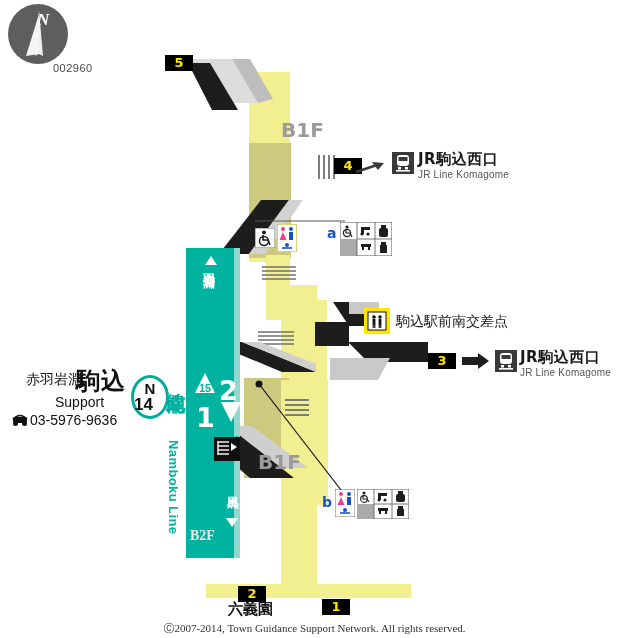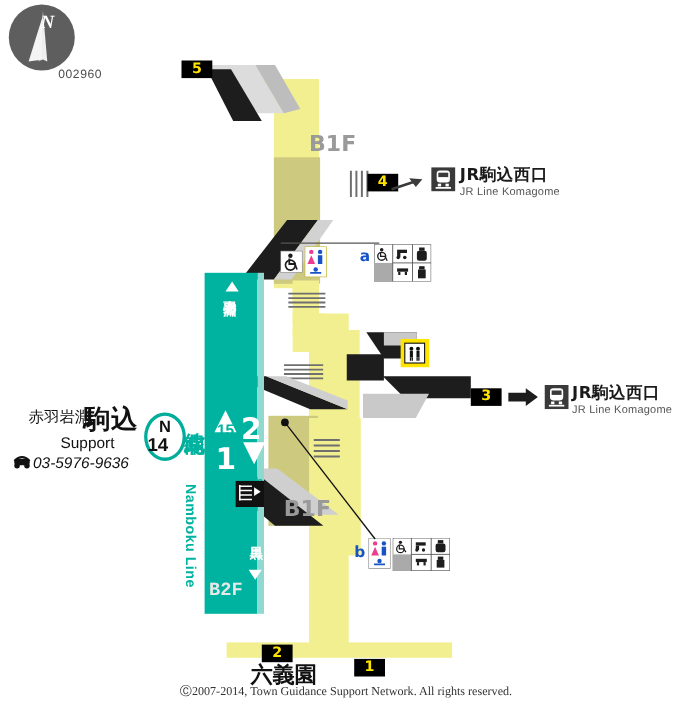--- a/index.html
+++ b/index.html
@@ -14,21 +14,21 @@
   .compass-n{position:absolute;left:29px;top:6px;color:#fff;font-weight:bold;
            font-size:17px;font-family:"Liberation Serif",serif;font-style:italic;}
   .compass-id{left:6px;top:62px;font-size:11px;color:#4a4a4a;letter-spacing:.5px;margin-left:47px;}
 
   
   .stn-kana{left:26px;top:371px;font-size:14px;color:#111;
             font-family:"DejaVu Sans",sans-serif;}
   .stn-kanji{left:76px;top:365px;font-size:24px;font-weight:bold;color:#111;
             font-family:"DejaVu Sans",sans-serif;letter-spacing:1px;}
   .stn-rom{left:55px;top:394px;font-size:14px;color:#111;}
-  .stn-tel{left:30px;top:412px;font-size:14px;color:#111;font-style:italic;}
+  .stn-tel{left:30px;top:412px;font-size:14px;color:#111;}
 
   .stn-badge{left:131px;top:375px;width:38px;height:44px;border:3px solid #00ac9a;
              border-radius:50%;background:#fff;box-sizing:border-box;}
   .stn-badge .l{position:absolute;left:0;right:0;top:2px;text-align:center;
              font-size:15px;font-weight:bold;color:#111;}
   .stn-badge .n{position:absolute;left:0;right:16px;top:17px;
              font-size:17px;font-weight:bold;color:#111;}
 
   
   .platform{left:186px;top:248px;width:48px;height:310px;background:#00b3a0;}
@@ -50,29 +50,29 @@
           font-family:"DejaVu Sans",sans-serif;}
   .dir-bot-arrow{left:226px;top:518px;width:0;height:0;border-left:6px solid transparent;
           border-right:6px solid transparent;border-top:9px solid #fff;}
 
   .pf1{left:196px;top:402px;font-size:27px;font-weight:bold;color:#fff;
        font-family:"DejaVu Sans",sans-serif;}
   .pf2{left:219px;top:375px;font-size:27px;font-weight:bold;color:#fff;
        font-family:"DejaVu Sans",sans-serif;}
   .cartri-up{left:195px;top:373px;width:0;height:0;border-left:10px solid transparent;
        border-right:10px solid transparent;border-bottom:20px solid #fff;}
-  .carnum-up{left:197px;top:382px;width:16px;text-align:center;font-size:14px;
+  .carnum-up{left:197px;top:382px;width:16px;text-align:center;font-size:11px;
        font-weight:bold;color:#00b3a0;}
   .cartri-dn{left:221px;top:402px;width:0;height:0;border-left:10px solid transparent;
        border-right:10px solid transparent;border-top:20px solid #fff;}
   .carnum-dn{left:223px;top:402px;width:16px;text-align:right;font-size:9px;
        font-weight:bold;color:#00b3a0;margin-top:32px;}
 
-  .b2f{left:190px;top:528px;font-size:17px;font-weight:bold;color:#e8e8e8;
-       font-family:Liberation Mono, monospace;}
+  .b2f{left:190px;top:528px;font-size:14px;font-weight:bold;color:#e8e8e8;
+       font-family:Liberation Serif, serif;}
 
   
   .yellow{background:#f2ef90;}
   .tan{background:#cdc97f;}
 
   
   .b1f{font-size:20px;font-weight:bold;color:#9a9a9a;
        font-family:"DejaVu Sans",sans-serif;}
 
   
@@ -84,21 +84,21 @@
   .dest-ja{font-size:15px;color:#1a1a1a;font-weight:bold;
         font-family:"DejaVu Sans",sans-serif;letter-spacing:.5px;}
   .dest-en{font-size:10px;color:#555;letter-spacing:.2px;}
   .xing-label{font-size:14px;color:#1a1a1a;font-family:"DejaVu Sans",sans-serif;}
   .marker-a,.marker-b{font-size:14px;font-weight:bold;color:#1653c6;
         font-family:"DejaVu Sans",sans-serif;}
 
   
   .footer{left:0;top:621px;width:629px;text-align:center;font-size:11px;color:#333;
         font-family:"Liberation Serif",serif;}
-  .rikugien{left:228px;top:600px;font-size:20px;color:#111;font-weight:bold;
+  .rikugien{left:228px;top:600px;font-size:15px;color:#111;font-weight:bold;
         font-family:"DejaVu Sans",sans-serif;}
 </style>
 </head>
 <body>
 
 <div id="map">
 
   <div class="abs yellow" style="left:249px;top:72px;width:41px;height:190px;"></div>
   <div class="abs tan" style="left:249px;top:143px;width:42px;height:115px;"></div>
 
@@ -286,20 +286,21 @@
       <circle cx="10" cy="9" r="1.8"></circle>
         <circle cx="16" cy="9" r="1.8"></circle>
       <rect x="8.6" y="11" width="2.8" height="6"></rect>
         <rect x="14.6" y="11" width="2.8" height="6"></rect>
       <rect x="8.6" y="17" width="1.2" height="3"></rect>
         <rect x="10.2" y="17" width="1.2" height="3"></rect>
       <rect x="14.6" y="17" width="1.2" height="3"></rect>
         <rect x="16.2" y="17" width="1.2" height="3"></rect>
     </g>
   </svg>
+  <div class="abs xing-label" style="left:396px;top:313px;">駒込駅前南交差点</div>
 
   <svg class="abs" style="left:277px;top:224px;" width="20" height="28" viewBox="0 0 20 28">
     <rect x="0" y="0" width="20" height="28" fill="#fff" stroke="#b5a600" stroke-width="1"></rect>
     <g>
       <circle cx="6" cy="5" r="2" fill="#ec3e8e"></circle>
       <polygon points="6,8 2.5,16 9.5,16" fill="#ec3e8e"></polygon>
       <circle cx="14" cy="5" r="2" fill="#1653c6"></circle>
       <rect x="12" y="8" width="4" height="8" fill="#1653c6"></rect>
       <circle cx="10" cy="21" r="2" fill="#1653c6"></circle>
       <path d="M5 24 h10" stroke="#1653c6" stroke-width="1.6"></path>

